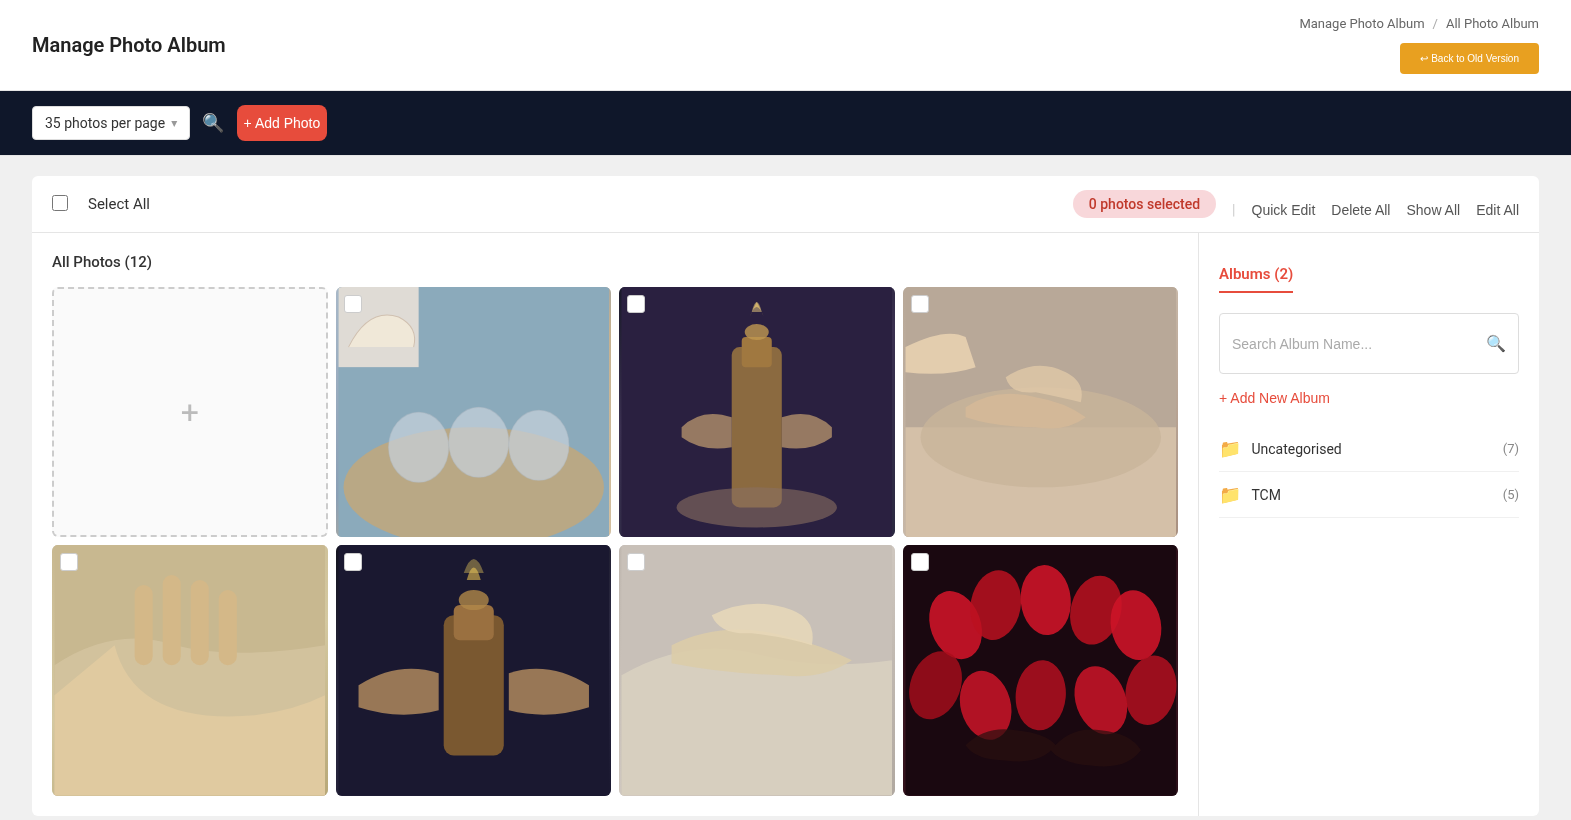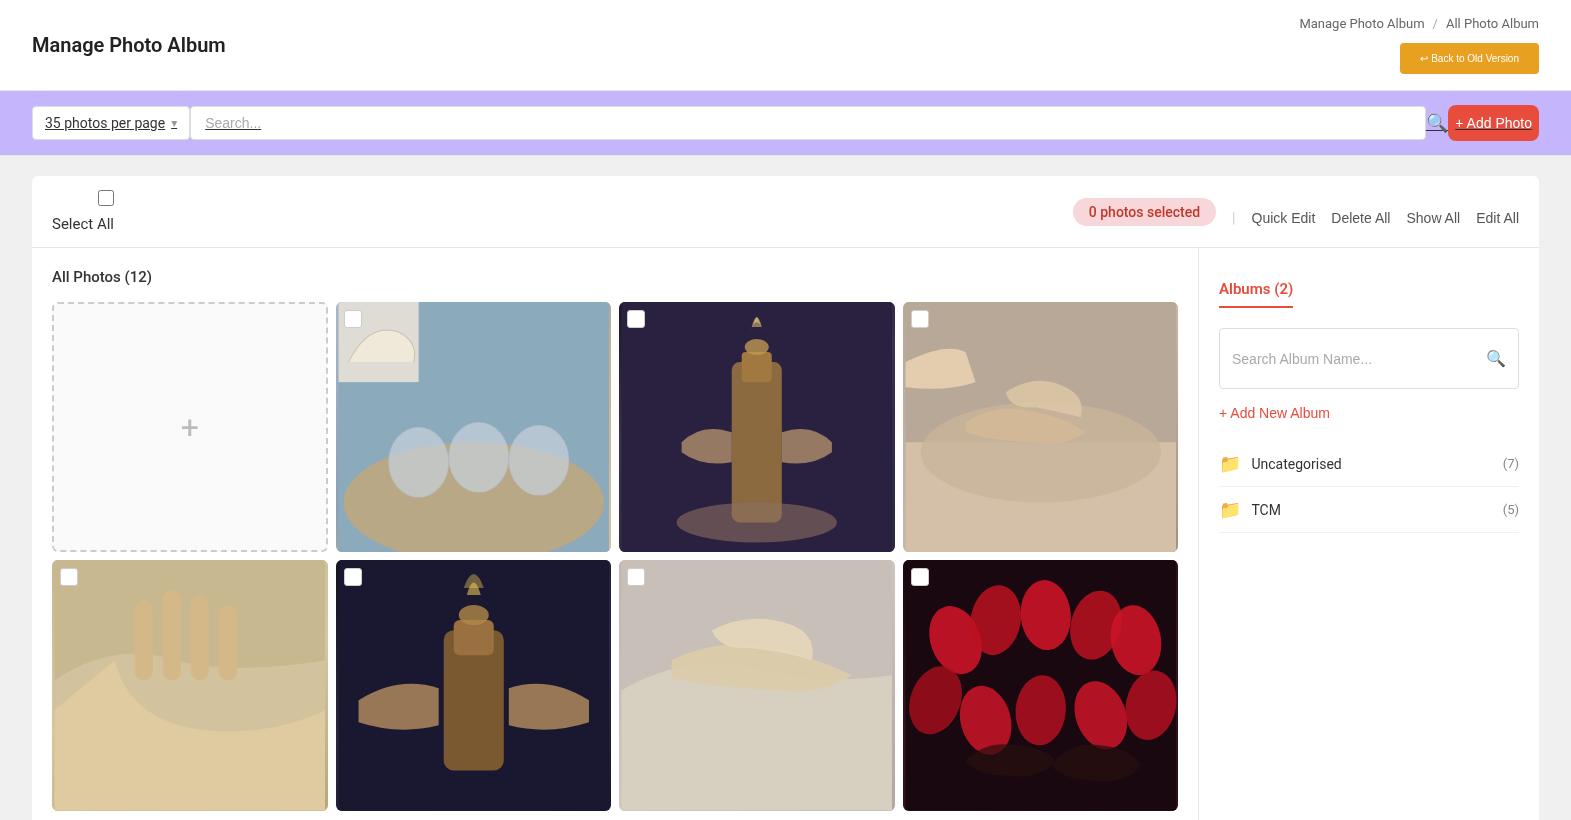--- a/index.html
+++ b/index.html
@@ -29,27 +29,26 @@
       font-size: 10px;
       font-weight: 500;
       display: flex;
       align-items: center;
       gap: 6px;
       margin-top: 8px;
     }
 
     
     .toolbar {
-      background: #c4b5fd;
+      background: #0f172a;
       padding: 14px 32px;
       display: flex;
       align-items: center;
-      gap: 0;
+      gap: 12px;
       border-bottom: 1px solid #e5e5e5;
-      text-decoration: underline;
     }
     .per-page-select {
       display: flex;
       align-items: center;
       gap: 6px;
       border: 1px solid #ddd;
       border-radius: 4px;
       padding: 8px 12px;
       background: #fff;
       cursor: pointer;
@@ -104,24 +103,23 @@
       background: #fff;
       border-radius: 6px 6px 0 0;
       padding: 14px 20px;
       display: flex;
       align-items: center;
       justify-content: space-between;
       border-bottom: 1px solid #e5e5e5;
     }
     .select-all-wrap {
       display: flex;
-      align-items: flex-end;
-      gap: 9px;
-      cursor: pointer;
-      flex-direction: column;
+      align-items: flex-start;
+      gap: 20px;
+      cursor: pointer;
     }
     .select-all-wrap input[type="checkbox"] {
       width: 16px;
       height: 16px;
       cursor: pointer;
     }
     .select-all-label { font-size: 15px; color: #333; cursor: pointer; }
 
     .actions-right {
       display: flex;
@@ -296,23 +294,20 @@
       <span>All Photo Album</span>
     </div>
     <button class="back-btn">↩ Back to Old Version</button>
   </div>
 </div>
 
 <div class="toolbar">
   <div class="per-page-select">
     <span>35 photos per page</span>
     <span style="font-size:12px; color:#999;">▾</span>
-  </div>
-  <div class="search-box">
-    <input type="text" placeholder="Search..." style="">
   </div>
   <button class="search-icon-btn">
     <span>🔍</span>
   </button>
   <button class="add-photo-btn">+ Add Photo</button>
 </div>
 
 <div class="content-area">
 
   <div class="selection-bar">

